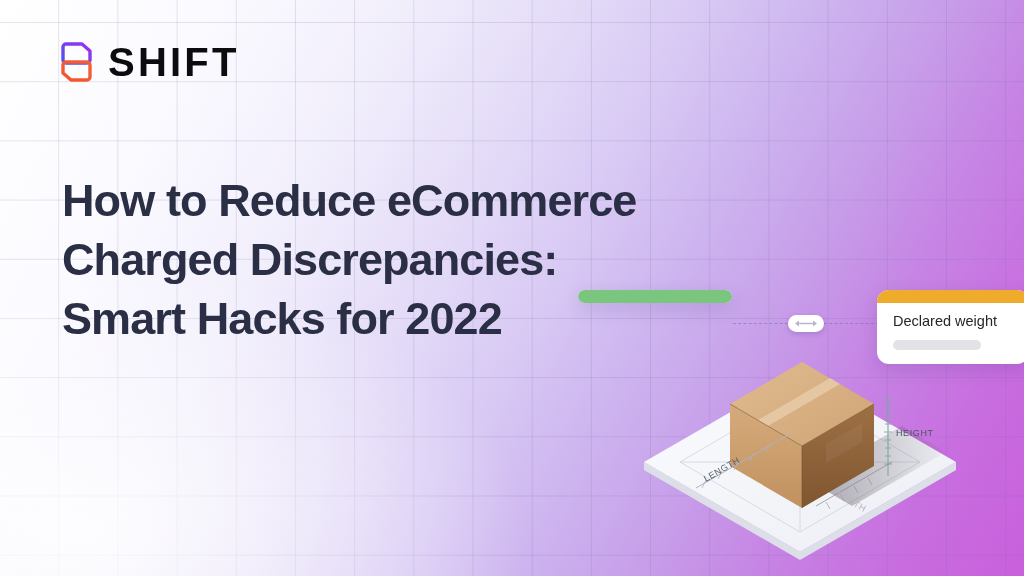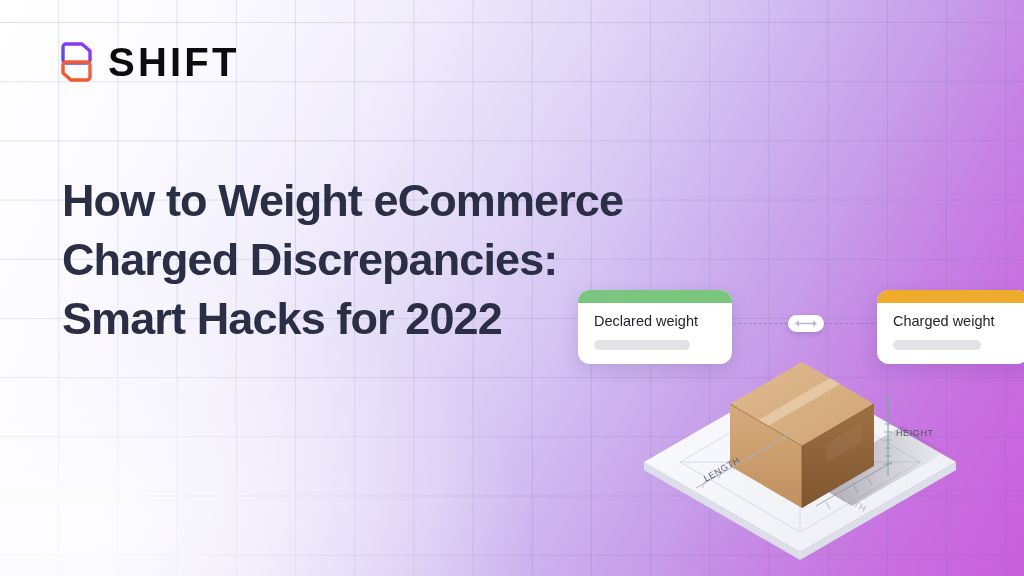--- a/index.html
+++ b/index.html
@@ -175,49 +175,45 @@
 
         <path d="M9 6 H25 L33 13 V22 A3 3 0 0 1 30 25 H9 A3 3 0 0 1 6 22 V9 A3 3 0 0 1 9 6 Z" fill="none" stroke="url(#gTop)" stroke-width="3.4" stroke-linejoin="round"></path>
 
         <path d="M9 24 H30 A3 3 0 0 1 33 27 V39 A3 3 0 0 1 30 42 H14 L6 35 V27 A3 3 0 0 1 9 24 Z" fill="none" stroke="url(#gBot)" stroke-width="3.4" stroke-linejoin="round"></path>
       </svg>
     </span>
     <span id="logo-word">SHIFT</span>
   </div>
 
   <h1 id="headline">
-    <span class="hl-line">How to Weight eCommerce</span>
+    <span class="hl-line">How to Reduce eCommerce</span>
     <span class="hl-line">Charged Discrepancies:</span>
     <span class="hl-line">Smart Hacks for 2022</span>
   </h1>
 
   <div class="wcard" id="card-declared">
     <div class="wcard-bar" style="background:#7bc67e"></div>
-    <div class="wcard-body">
-      <div class="wcard-title">Declared weight</div>
-      <div class="wcard-pill"></div>
-    </div>
   </div>
 
   <div id="connector">
     <span class="conn-dash"></span>
     <span id="conn-badge">
       <svg width="24" height="9" viewBox="0 0 24 9" aria-hidden="true">
         <path d="M1 4.5 L5 1.5 L5 7.5 Z" fill="#b9b6cc"></path>
         <path d="M23 4.5 L19 1.5 L19 7.5 Z" fill="#b9b6cc"></path>
         <rect x="5" y="3.7" width="14" height="1.6" rx="0.8" fill="#b9b6cc"></rect>
       </svg>
     </span>
     <span class="conn-dash"></span>
   </div>
 
   <div class="wcard" id="card-charged">
     <div class="wcard-bar" style="background:#eeab2c"></div>
     <div class="wcard-body">
-      <div class="wcard-title">Charged weight</div>
+      <div class="wcard-title">Declared weight</div>
       <div class="wcard-pill"></div>
     </div>
   </div>
 
   <div id="illustration">
     <svg viewBox="0 0 320 230" aria-hidden="true">
       <defs>
         <linearGradient id="topFace" x1="0" y1="0" x2="1" y2="1">
           <stop offset="0%" stop-color="#e0bb90"></stop>
           <stop offset="100%" stop-color="#cfa474"></stop>

